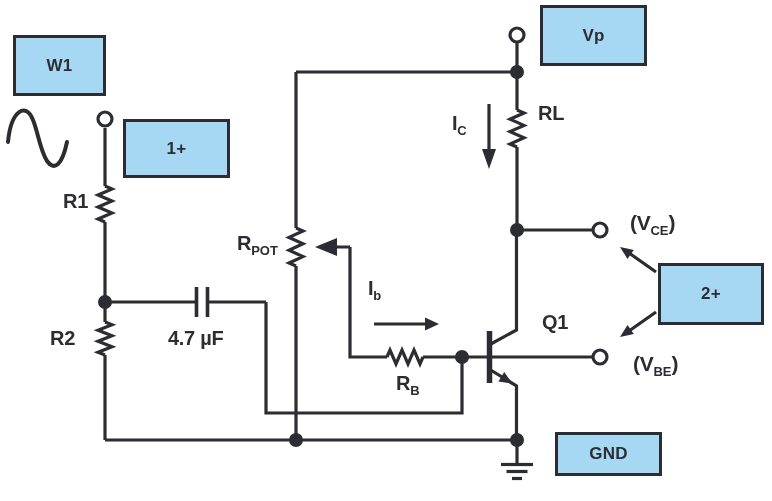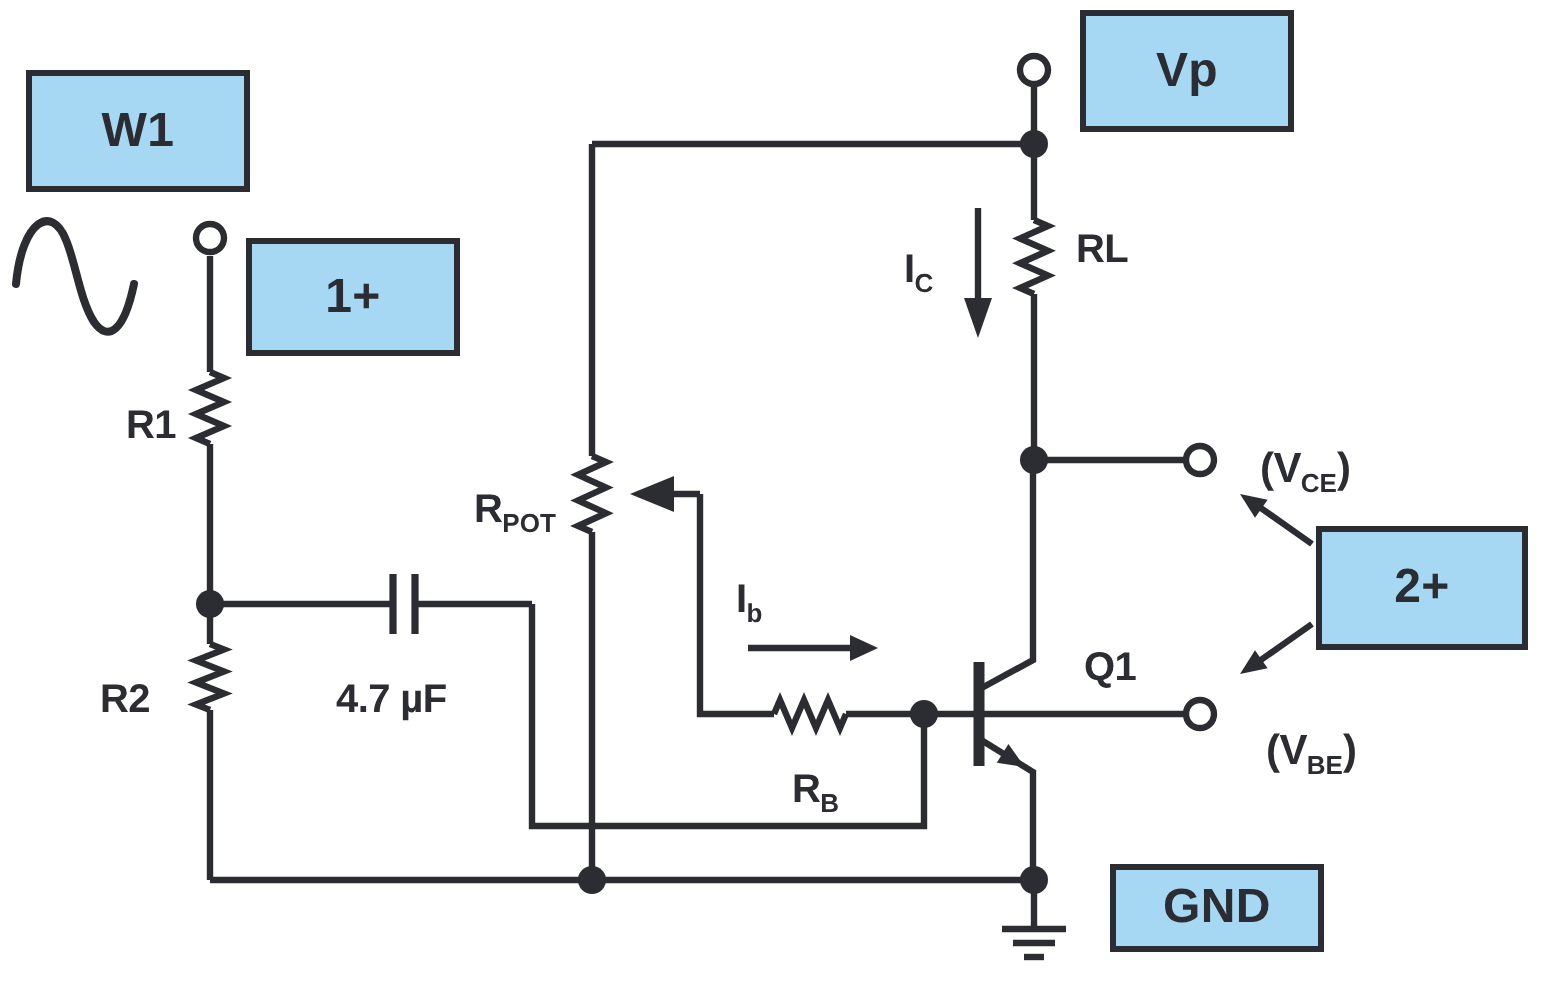--- a/index.html
+++ b/index.html
@@ -15,26 +15,26 @@
   .plate{fill:none;stroke:var(--line,#2c2c33);stroke-width:3.6;}
   .bar{stroke:var(--line,#2c2c33);stroke-width:5.5;}
   .term{fill:#fff;stroke:var(--line,#2c2c33);stroke-width:3.2;}
   .dot{fill:var(--line,#2c2c33);stroke:none;}
   .head{fill:var(--line,#2c2c33);stroke:none;}
   .scope-box{
     position:absolute;
     background:var(--label-box-fill,#a6d8f3);
     border:3px solid var(--line,#2c2c33);
     display:flex;align-items:center;justify-content:center;
-    font-weight:bold;font-size:24px;color:var(--line,#2c2c33);
+    font-weight:bold;font-size:17px;color:var(--line,#2c2c33);
     box-sizing:border-box;letter-spacing:0.2px;
   }
   .lbl{
     position:absolute;font-weight:bold;font-size:20px;
-    color:var(--line,#2c2c33);white-space:nowrap;letter-spacing:-0.3px;margin-top:12px;
+    color:var(--line,#2c2c33);white-space:nowrap;letter-spacing:-0.3px;
   }
   .lbl .sub{font-size:13px;position:relative;top:5px;letter-spacing:0;}
 </style>
 </head>
 <body>
 
 <div class="stage">
 
   <svg width="772" height="501" viewBox="0 0 772 501">
 
@@ -114,21 +114,21 @@
     <circle class="dot" cx="462" cy="357" r="7"></circle>
     <circle class="dot" cx="296" cy="440" r="7"></circle>
     <circle class="dot" cx="517" cy="440" r="7"></circle>
 
     <circle class="term" cx="105" cy="119" r="7"></circle>
     <circle class="term" cx="517" cy="35" r="7"></circle>
     <circle class="term" cx="600" cy="230" r="7"></circle>
     <circle class="term" cx="600" cy="357" r="7"></circle>
   </svg>
 
-  <div class="scope-box" style="left:13px;top:35px;width:112px;height:61px">
+  <div class="scope-box" style="left:13px;top:35px;width:93px;height:61px">
     <span>W1</span>
   </div>
   <div class="scope-box" style="left:123px;top:119px;width:107px;height:59px">
     <span>1+</span>
   </div>
   <div class="scope-box" style="left:540px;top:5px;width:107px;height:61px">
     <span>Vp</span>
   </div>
   <div class="scope-box" style="left:658px;top:263px;width:106px;height:62px">
     <span>2+</span>

